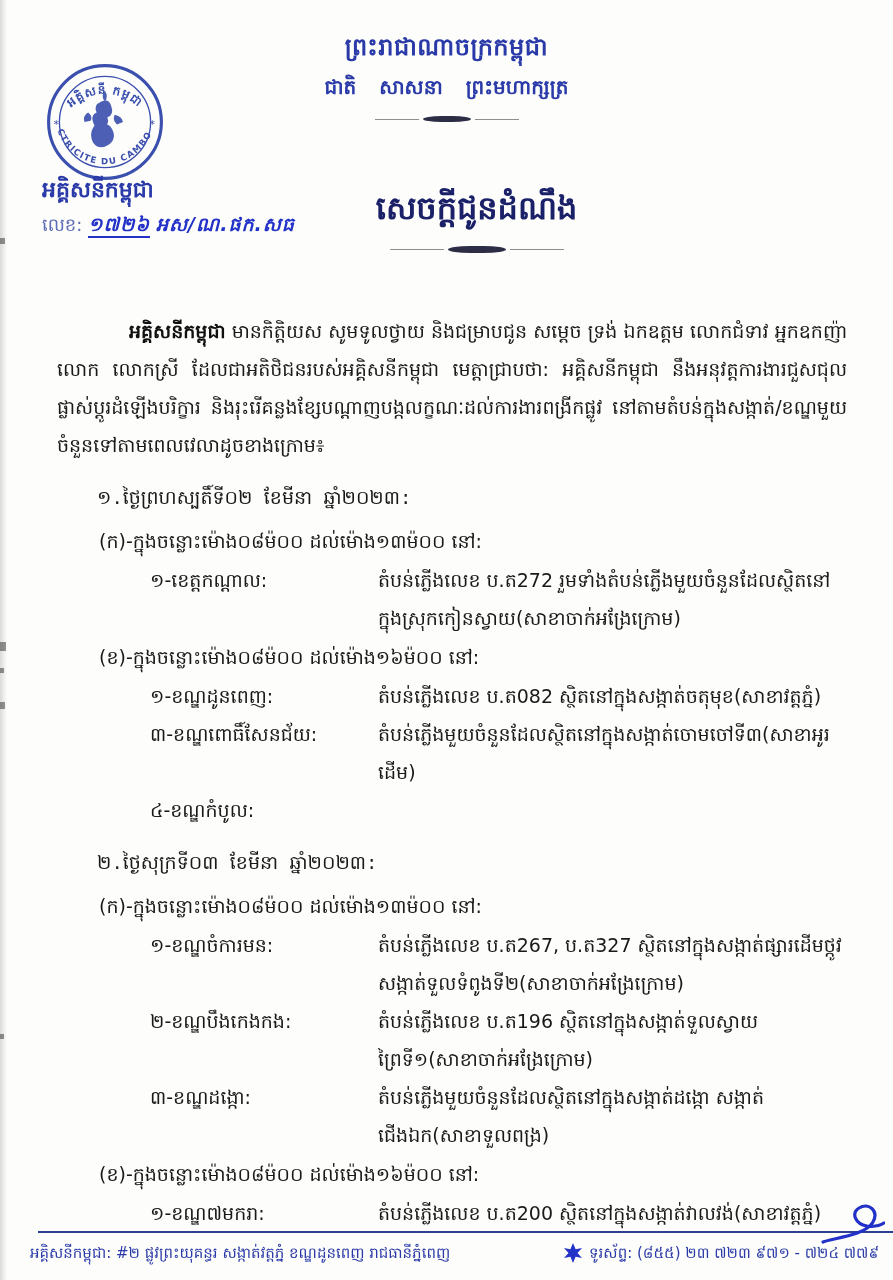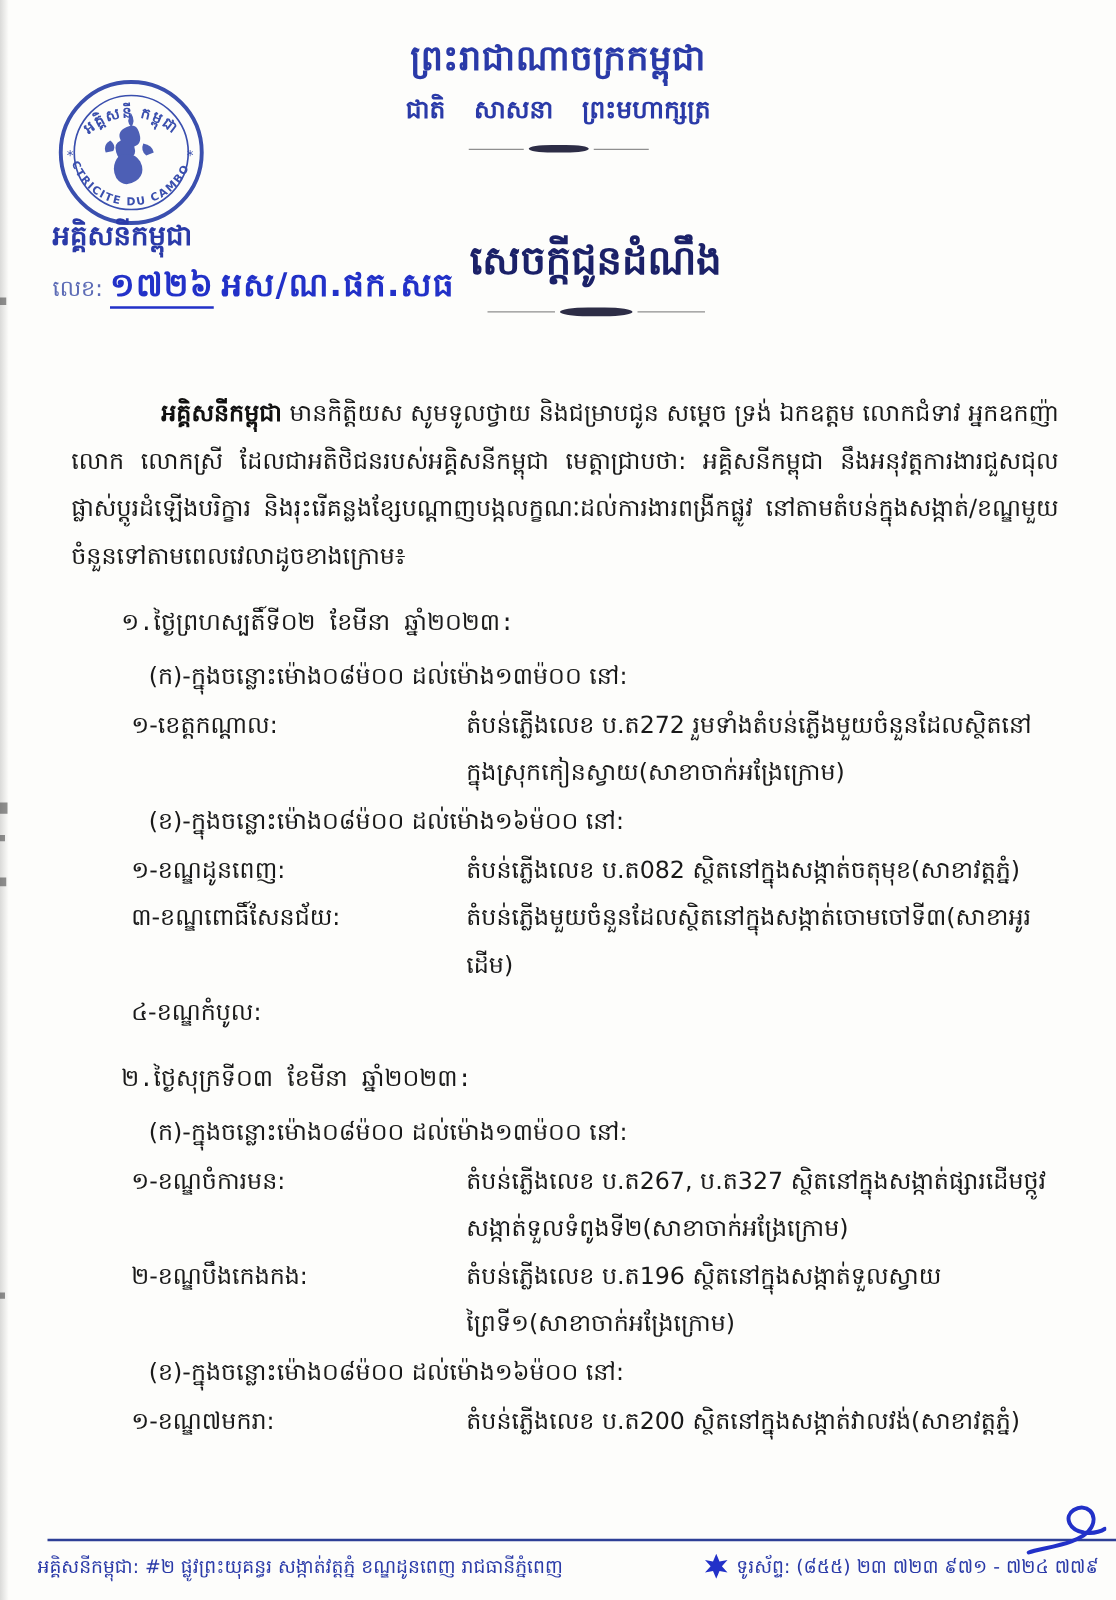--- a/index.html
+++ b/index.html
@@ -15,54 +15,54 @@
   }
   .page::before{
     content:"";position:absolute;left:0;top:0;bottom:0;width:7px;
     background:linear-gradient(to right,rgba(60,60,60,.18),rgba(0,0,0,0));
     z-index:5;pointer-events:none;
   }
   .edge-mark{position:absolute;left:0;background:#3c3c3c;opacity:.55;z-index:6;}
 
   
   .header-center{position:absolute;top:30px;left:0;right:0;text-align:center;color:#2a3aa8;}
-  .kingdom{font-size:28px;font-weight:bold;letter-spacing:.5px;line-height:34px;}
+  .kingdom{font-size:24px;font-weight:bold;letter-spacing:.5px;line-height:34px;}
   .motto{font-size:20px;font-weight:bold;margin-top:8px;word-spacing:16px;line-height:30px;}
   .orn{display:flex;align-items:center;justify-content:center;margin-top:14px;}
   .orn .l,.orn .r{width:54px;height:1px;background:#8f8f8f;}
   .orn .c{width:58px;height:7px;margin:0 4px;background:#2d2d46;border-radius:50% / 65%;}
   .orn.small .l,.orn.small .r{width:44px;}
   .orn.small .c{width:48px;height:6px;}
 
   .logo-wrap{position:absolute;left:45px;top:62px;width:120px;height:120px;}
 
   .org-block{position:absolute;left:42px;top:176px;}
   .org-name{font-size:22px;font-weight:bold;color:#2a3aa8;line-height:28px;}
   .ref-line{margin-top:8px;font-size:18px;color:#5c6bb5;}
   .ref-handwritten{
-    font-weight:bold;color:#2231c8;font-size:26px;
+    font-style:italic;font-weight:bold;color:#2231c8;font-size:19px;
     letter-spacing:1px;
   }
   .ref-hw-1{border-bottom:2px solid #2231c8;padding-bottom:1px;margin-right:6px;}
 
   .notice-title-wrap{position:absolute;top:192px;left:220px;right:160px;text-align:center;}
   .notice-title{font-size:32px;font-weight:bold;color:#1b2168;line-height:32px;}
   .notice-title-wrap .orn{margin-top:22px;}
 
   
   .body-text{
     position:absolute;top:312px;left:57px;right:46px;
     font-size:19px;line-height:38px;color:#191919;
   }
   .intro{text-align:justify;text-indent:72px;}
   .intro .lead{font-weight:bold;color:#101010;}
 
   .sec-heading{margin:15px 0 2px 40px;line-height:40px;font-family:Liberation Mono, monospace;}
-  .time-line{margin-left:62px;line-height:40px;}
-  .item{display:grid;grid-template-columns:228px 1fr;margin-left:48px;line-height:38px;gap:40px;}
+  .time-line{margin-left:42px;line-height:40px;}
+  .item{display:grid;grid-template-columns:228px 1fr;margin-left:93px;line-height:38px;}
   .item .label{padding-right:8px;}
   .item .desc{text-align:left;}
 
   
   .footer-line{position:absolute;left:38px;right:0;top:1231px;height:2px;background:#2e3f96;}
   .footer-text{
     position:absolute;left:30px;right:14px;top:1241px;
     display:flex;justify-content:space-between;align-items:flex-start;
     color:#2a3aa8;font-size:15px;line-height:24px;
   }
@@ -165,20 +165,24 @@
 
       <div class="time-line">(ក)-ក្នុងចន្លោះម៉ោង០៨ម៉០០ ដល់ម៉ោង១៣ម៉០០ នៅ:</div>
       <div class="item">
         <div class="label">១-ខណ្ឌចំការមន:</div>
         <div class="desc">តំបន់ភ្លើងលេខ ប.ត267, ប.ត327 ស្ថិតនៅក្នុងសង្កាត់ផ្សារដើមថ្កូវ សង្កាត់ទួលទំពូងទី២(សាខាចាក់អង្រែក្រោម)</div>
       </div>
       <div class="item">
         <div class="label">២-ខណ្ឌបឹងកេងកង:</div>
         <div class="desc">តំបន់ភ្លើងលេខ ប.ត196 ស្ថិតនៅក្នុងសង្កាត់ទួលស្វាយព្រៃទី១(សាខាចាក់អង្រែក្រោម)</div>
       </div>
+      <div class="item">
+        <div class="label">៣-ខណ្ឌដង្កោ:</div>
+        <div class="desc">តំបន់ភ្លើងមួយចំនួនដែលស្ថិតនៅក្នុងសង្កាត់ដង្កោ សង្កាត់ជើងឯក(សាខាទួលពង្រ)</div>
+      </div>
 
       <div class="time-line">(ខ)-ក្នុងចន្លោះម៉ោង០៨ម៉០០ ដល់ម៉ោង១៦ម៉០០ នៅ:</div>
       <div class="item">
         <div class="label">១-ខណ្ឌ៧មករា:</div>
         <div class="desc">តំបន់ភ្លើងលេខ ប.ត200 ស្ថិតនៅក្នុងសង្កាត់វាលវង់(សាខាវត្តភ្នំ)</div>
       </div>
     </div>
 
   </div>
 

